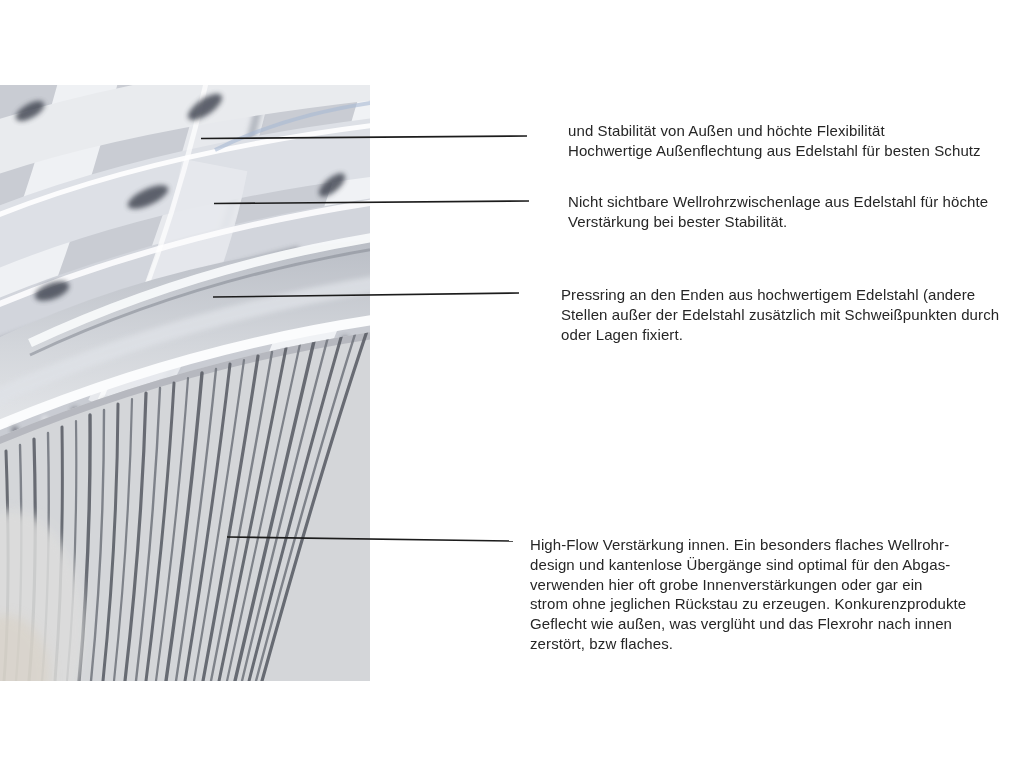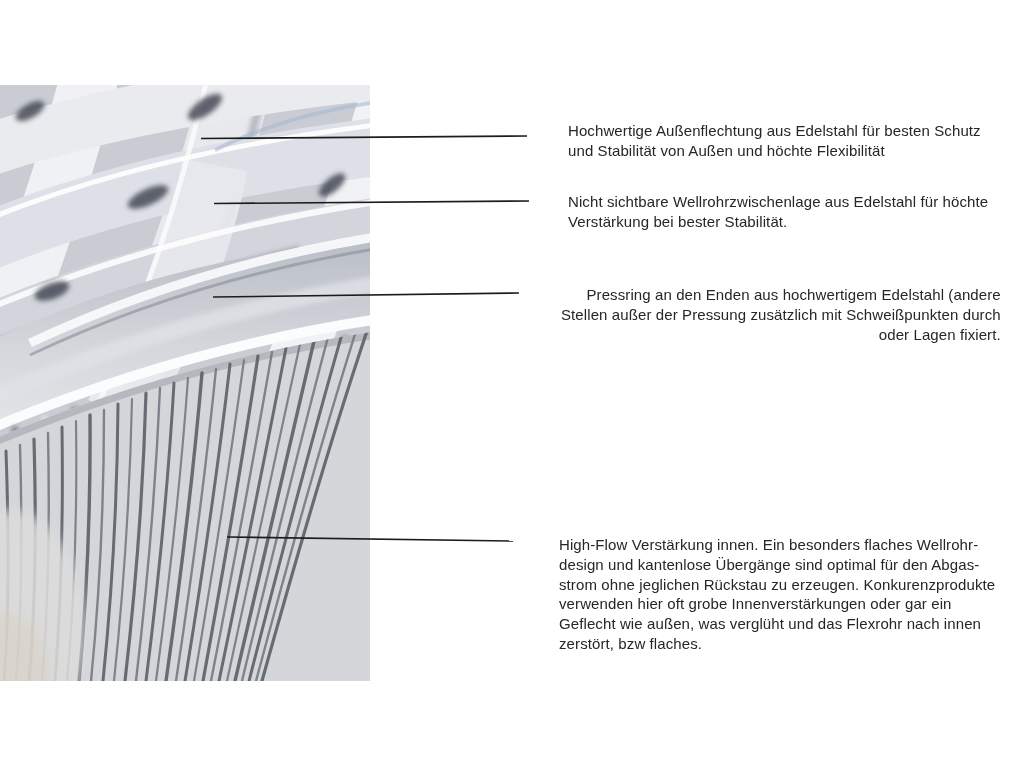--- a/index.html
+++ b/index.html
@@ -10,22 +10,22 @@
   .photo{position:absolute;left:0;top:85px;width:370px;height:596px;}
   .photo svg{display:block;width:100%;height:100%;}
   .leaders{position:absolute;left:0;top:0;width:1024px;height:768px;pointer-events:none;}
   .annotation{
     position:absolute;color:#262626;font-size:15px;line-height:19.8px;
     white-space:nowrap;letter-spacing:0.1px;
   }
   .annotation .ln{white-space:nowrap;}
   .a1{left:568px;top:121px;}
   .a2{left:568px;top:192px;}
-  .a3{left:561px;top:285px;text-align:right;}
-  .a4{left:559px;top:535px;}
+  .a3{left:561px;top:285px;}
+  .a4{left:530px;top:535px;}
 </style>
 </head>
 <body>
 
 <div class="stage">
 
   <div class="photo">
     <svg viewBox="0 0 370 596" preserveAspectRatio="none">
       <defs>
         <linearGradient id="gCollar" x1="0" y1="0" x2="0" y2="1">
@@ -137,37 +137,37 @@
   </div>
 
   <svg class="leaders">
     <line x1="201" y1="138.5" x2="527" y2="136" stroke="#1c1c1c" stroke-width="1.6"></line>
     <line x1="214" y1="203.5" x2="529" y2="201" stroke="#1c1c1c" stroke-width="1.6"></line>
     <line x1="213" y1="297" x2="519" y2="293" stroke="#1c1c1c" stroke-width="1.6"></line>
     <line x1="227" y1="537" x2="513" y2="541" stroke="#1c1c1c" stroke-width="1.6"></line>
   </svg>
 
   <div class="annotation a1">
+    <div class="ln">und Stabilität von Außen und höchte Flexibilität</div>
     <div class="ln">Hochwertige Außenflechtung aus Edelstahl für besten Schutz</div>
-    <div class="ln">und Stabilität von Außen und höchte Flexibilität</div>
   </div>
 
   <div class="annotation a2">
     <div class="ln">Nicht sichtbare Wellrohrzwischenlage aus Edelstahl für höchte</div>
     <div class="ln">Verstärkung bei bester Stabilität.</div>
   </div>
 
   <div class="annotation a3">
     <div class="ln">Pressring an den Enden aus hochwertigem Edelstahl (andere</div>
-    <div class="ln">Stellen außer der Pressung zusätzlich mit Schweißpunkten durch</div>
+    <div class="ln">Stellen außer der Edelstahl zusätzlich mit Schweißpunkten durch</div>
     <div class="ln">oder Lagen fixiert.</div>
   </div>
 
   <div class="annotation a4">
     <div class="ln">High-Flow Verstärkung innen. Ein besonders flaches Wellrohr-</div>
     <div class="ln">design und kantenlose Übergänge sind optimal für den Abgas-</div>
+    <div class="ln">verwenden hier oft grobe Innenverstärkungen oder gar ein</div>
     <div class="ln">strom ohne jeglichen Rückstau zu erzeugen. Konkurenzprodukte</div>
-    <div class="ln">verwenden hier oft grobe Innenverstärkungen oder gar ein</div>
     <div class="ln">Geflecht wie außen, was verglüht und das Flexrohr nach innen</div>
     <div class="ln">zerstört, bzw flaches.</div>
   </div>
 
 </div>
 
 </body></html>

